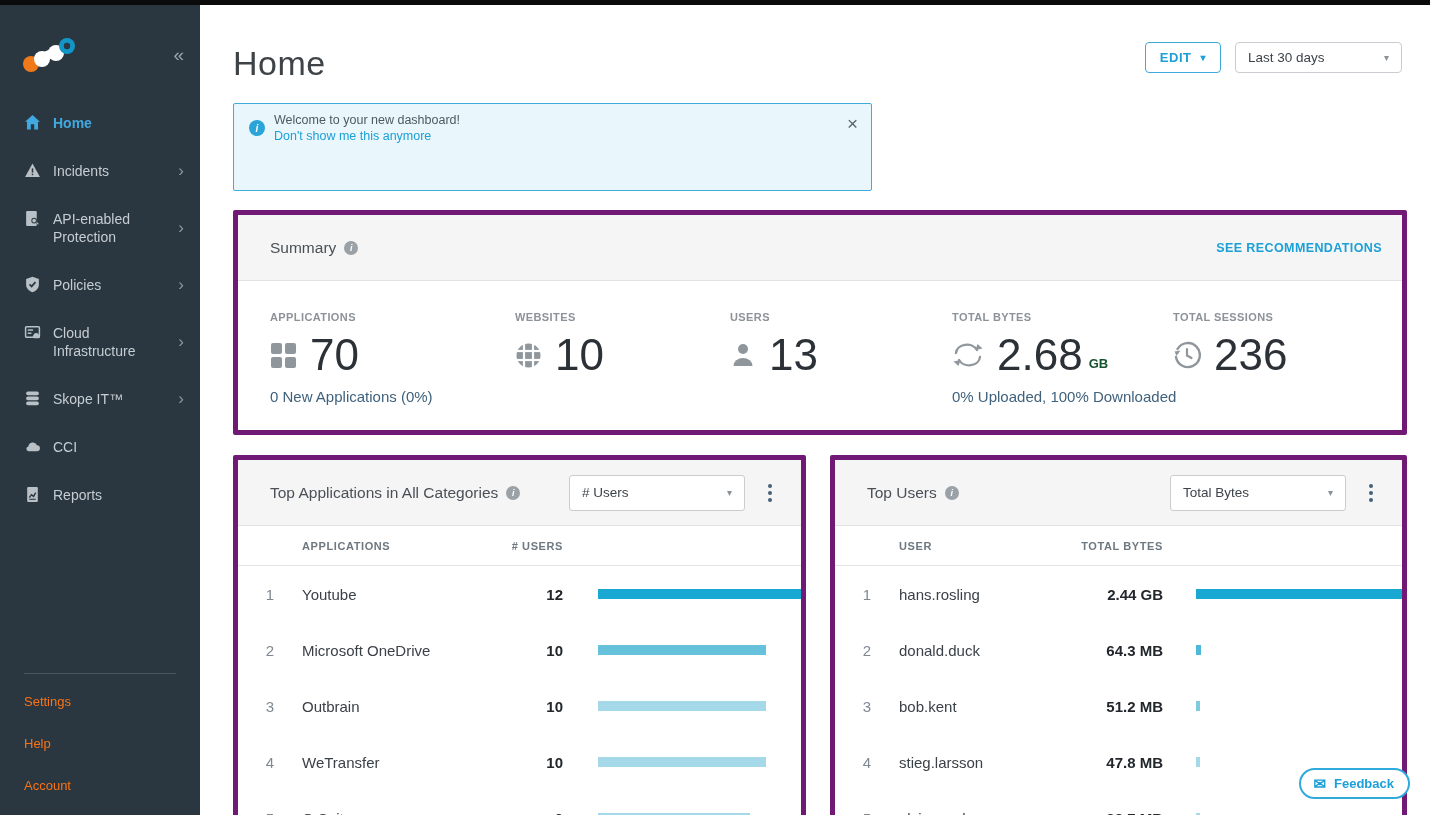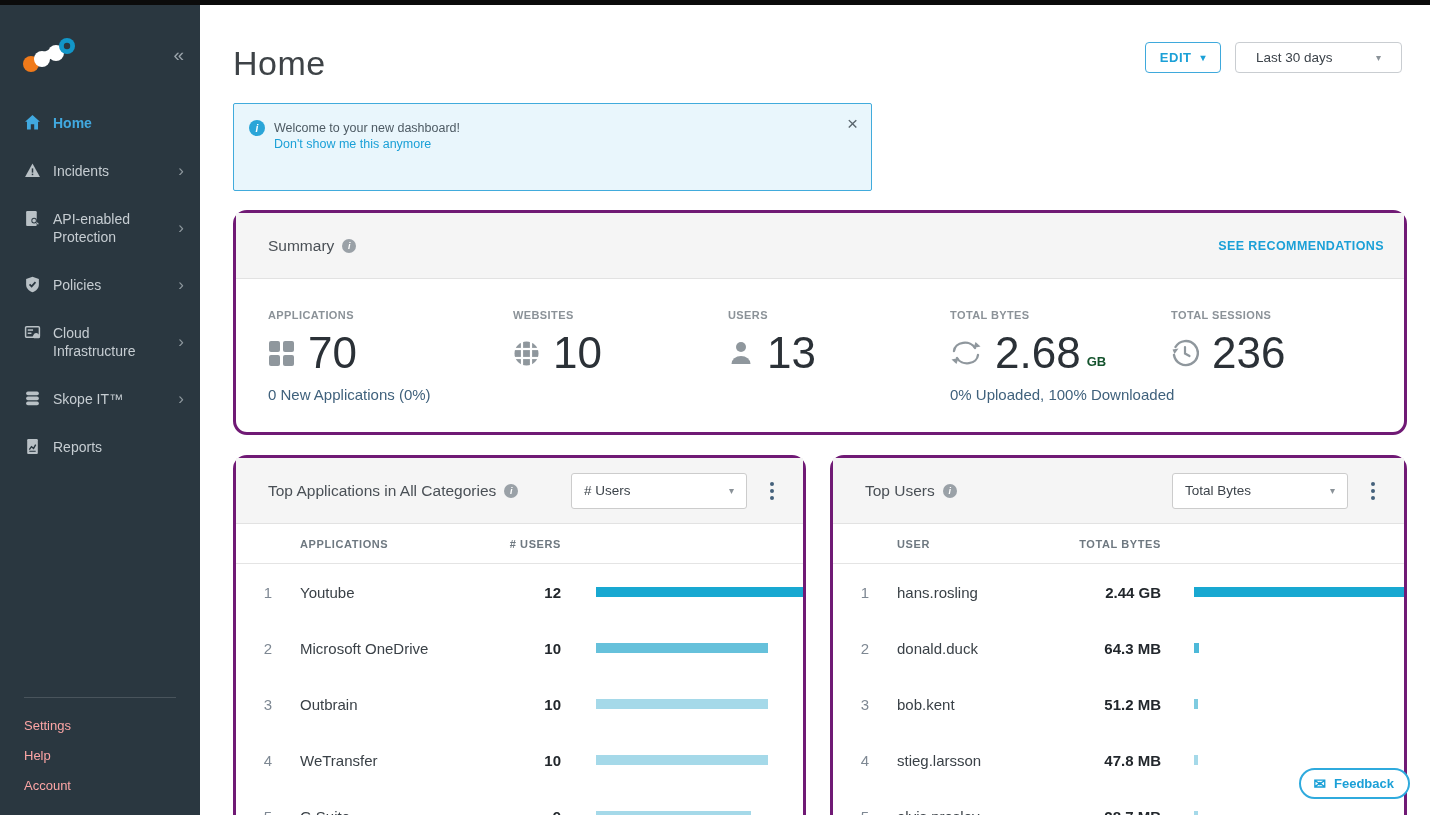--- a/index.html
+++ b/index.html
@@ -13,46 +13,46 @@
   .logo { position:absolute; left:22px; top:36px; width:56px; height:38px; }
   .nav { position:absolute; top:99px; left:0; right:0; list-style:none; }
   .nav li { position:relative; display:flex; align-items:flex-start; padding:15px 30px 15px 24px; cursor:pointer; }
   .nav .nicon { width:17px; height:17px; flex:0 0 17px; margin-right:12px; margin-top:0px; color:#b9c1c6; }
   .nav li .lbl { font-size:14px; line-height:18px; color:#c6cdd2; max-width:112px; }
   .nav li.active .lbl { color:#41a9e0; font-weight:700; }
   .nav li.active .nicon { color:#41a9e0; }
   .nav .chev { position:absolute; right:16px; top:50%; transform:translateY(-52%); color:#8d979d; font-size:17px; }
   .side-foot { position:absolute; left:0; right:0; bottom:15px; padding:0 24px; }
   .side-foot .divider { height:1px; background:#49545c; margin-bottom:12px; }
-  .side-foot .foot-item { height:30px; display:flex; align-items:center; font-size:13px; color:#fca5a5; cursor:pointer; }
+  .side-foot .foot-item { height:30px; display:flex; align-items:center; font-size:13px; color:#f97316; cursor:pointer;margin-top:12px; }
 
   
   .main { position:absolute; left:200px; top:5px; width:1230px; height:810px; background:#fff; }
   .page-title { position:absolute; left:33px; top:39px; font-size:34px; font-weight:300; color:#3e4347; letter-spacing:0.5px; }
   .top-actions { position:absolute; top:37px; right:28px; display:flex; gap:14px; }
   .btn-edit { height:31px; padding:0 14px; background:#fff; border:1px solid #3fa9dc; border-radius:4px;
     color:#1ba0d7; font-weight:700; font-size:13px; letter-spacing:0.5px; display:flex; align-items:center; gap:9px; cursor:pointer; }
   .btn-edit .caret { font-size:10px; }
   .select-box { height:31px; width:167px; background:#fff; border:1px solid #c9cdd1; border-radius:4px;
-    display:flex; align-items:center; padding:0 20px; font-size:13.5px; color:#3c434a; cursor:pointer; }
+    display:flex; align-items:center; padding:0 12px; font-size:13.5px; color:#3c434a; cursor:pointer; }
   .select-box .caret { margin-left:auto; color:#8a9298; font-size:10px; }
 
   
   .banner { position:absolute; left:33px; top:98px; width:639px; height:88px; background:#e9f6fc;
     border:1px solid #41abdc; border-radius:2px; }
   .banner .info-i { position:absolute; left:15px; top:16px; width:16px; height:16px; border-radius:50%;
     background:#2aa5d8; color:#fff; font-size:10px; font-weight:700; font-style:italic;
     display:flex; align-items:center; justify-content:center; }
-  .banner .btxt { margin:16px 40px 0 40px; font-size:12.5px; line-height:16px; color:#4d5a63; }
+  .banner .btxt { margin:8px 40px 0 40px; font-size:12.5px; line-height:16px; color:#4d5a63; }
   .banner a { color:#1ba0d7; text-decoration:none; cursor:pointer; }
   .banner .dismiss { display:inline-block; margin-top:0px; }
   .banner .close { position:absolute; top:10px; right:13px; font-size:19px; color:#5b666e; cursor:pointer; line-height:1; }
 
   
-  .card { position:absolute; background:#fff; border:3px solid #701a75; border-radius:14px; }
+  .card { position:absolute; background:#fff; border:5px solid #701a75; border-radius:2px; }
   .card-head { height:66px; background:#f5f5f5; border-bottom:1px solid #e2e2e2; display:flex; align-items:center; padding:0 20px 0 32px; }
   .card-title { font-size:15.5px; color:#4a5056; display:flex; align-items:center; gap:8px; }
   .info-dot { width:14px; height:14px; border-radius:50%; background:#9aa1a7; color:#fff; font-size:9px;
     font-weight:700; font-style:italic; display:inline-flex; align-items:center; justify-content:center; }
   .card-action { margin-left:auto; color:#1ba0d7; font-weight:700; font-size:12.5px; letter-spacing:0.4px; cursor:pointer; }
   .head-select { margin-left:auto; width:176px; height:36px; background:#fff; border:1px solid #ccc; border-radius:3px;
     display:flex; align-items:center; padding:0 12px; font-size:13.5px; color:#3c434a; cursor:pointer; }
   .head-select .caret { margin-left:auto; color:#8a9298; font-size:10px; }
   .kebab { margin-left:14px; width:22px; height:36px; display:flex; flex-direction:column; align-items:center;
     justify-content:center; gap:3px; cursor:pointer; }
@@ -158,20 +158,26 @@
       <svg class="nicon" viewBox="0 0 16 16">
           <rect x="2" y="1.5" width="12" height="3.4" rx="1.7" fill="currentColor"></rect>
           <rect x="2" y="6.2" width="12" height="3.4" rx="1.7" fill="currentColor"></rect>
           <rect x="2" y="10.9" width="12" height="3.4" rx="1.7" fill="currentColor"></rect>
         </svg>
       <span class="lbl">Skope IT™</span>
       <span class="chev">›</span>
     </li>
     <li>
       <svg class="nicon" viewBox="0 0 16 16">
+          <path fill="currentColor" d="M4 12.5 h8.2 a2.8 2.8 0 0 0 0-5.6 a4.2 4.2 0 0 0 -8.1 1.1 A2.3 2.3 0 0 0 4 12.5 Z"></path>
+        </svg>
+      <span class="lbl">CCI</span>
+    </li>
+    <li>
+      <svg class="nicon" viewBox="0 0 16 16">
           <rect x="3" y="1" width="10" height="14" rx="1" fill="currentColor"></rect>
           <path d="M5 11 L7 8.2 L9 9.8 L11 6.2" stroke="#2a3740" stroke-width="1.3" fill="none"></path>
           <rect x="5" y="12" width="6" height="1" fill="#2a3740"></rect>
         </svg>
       <span class="lbl">Reports</span>
     </li>
   </ul>
 
   <div class="side-foot">
     <div class="divider"></div>

